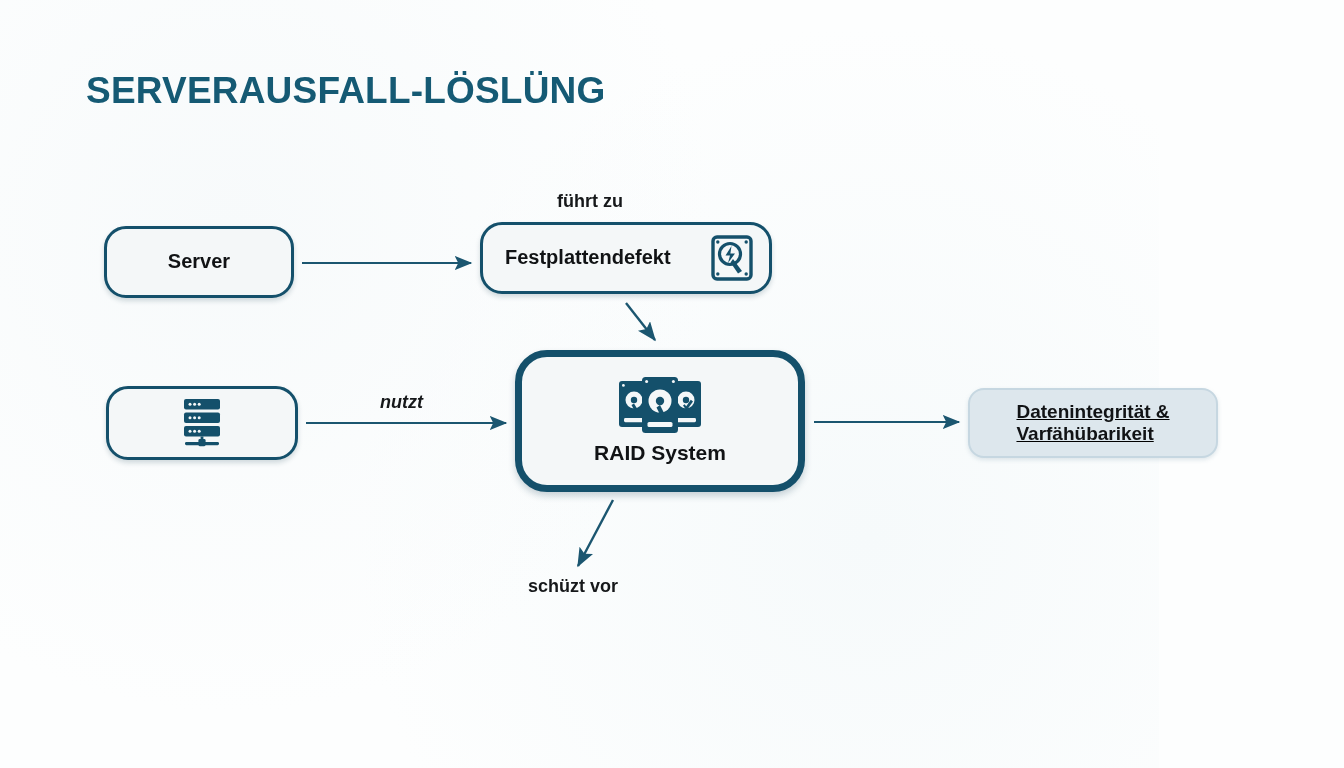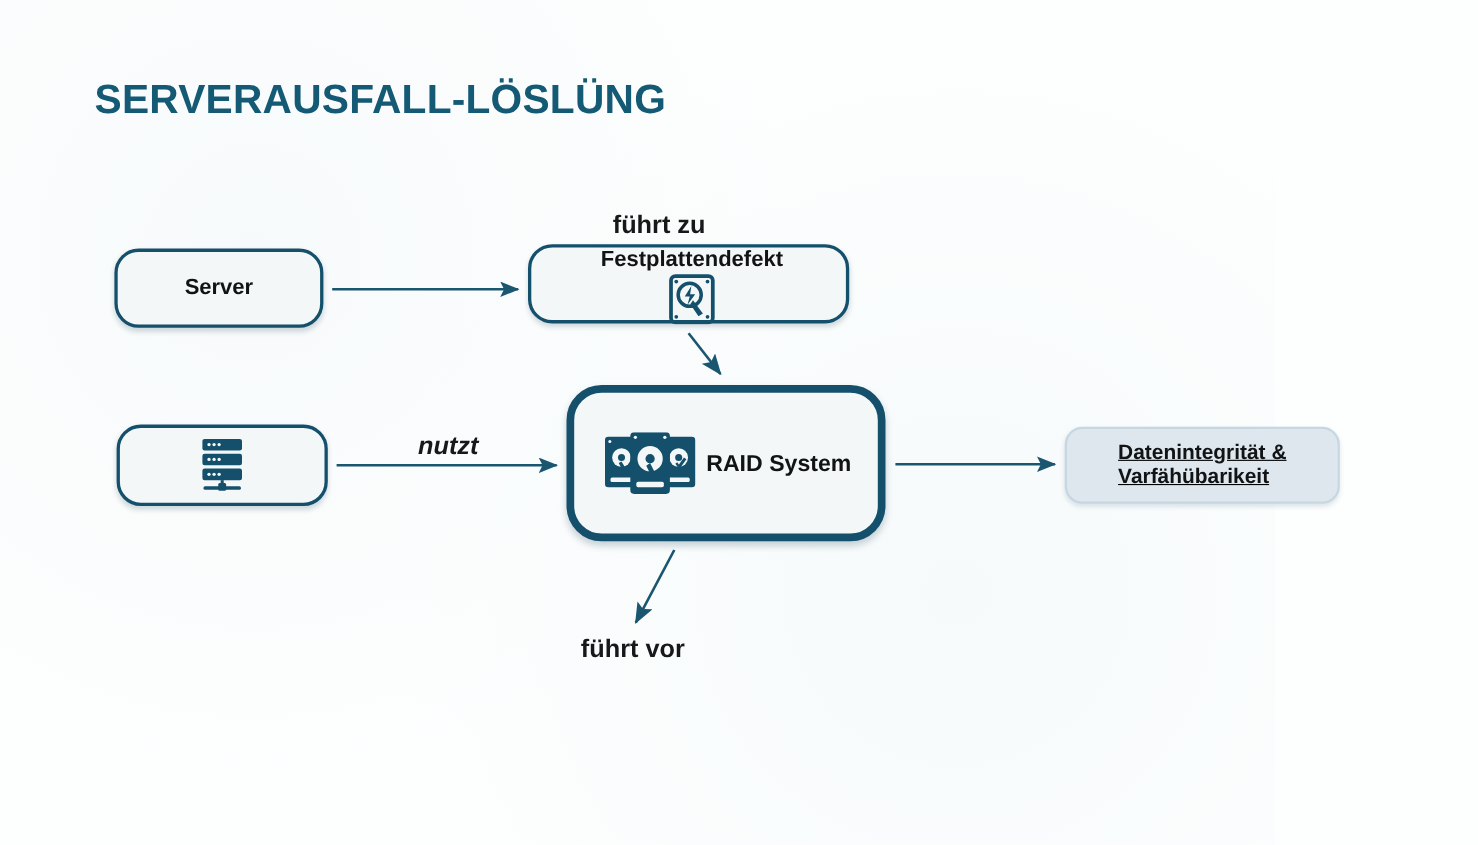--- a/index.html
+++ b/index.html
@@ -61,42 +61,41 @@
     height: 72px;
   }
 
   #node-disk-failure {
     left: 480px;
     top: 222px;
     width: 292px;
     height: 72px;
     justify-content: space-between;
     padding: 0 16px 0 22px;
-    flex-direction: column;
   }
   #node-disk-failure .node-label {
     flex: 1;
     text-align: left;
   }
 
   #node-server-rack {
     left: 106px;
     top: 386px;
     width: 192px;
     height: 74px;
   }
 
   #node-raid {
     left: 515px;
     top: 350px;
     width: 290px;
     height: 142px;
     border-width: 7px;
     border-radius: 32px;
-    flex-direction: row;
+    flex-direction: column;
     justify-content: center;
     gap: 6px;
     box-shadow: 0 4px 7px rgba(20,60,80,0.22);
   }
   #node-raid .node-label {
     font-size: 21px;
     margin-top: 2px;
   }
 
   #node-outcome {
@@ -110,21 +109,21 @@
     box-shadow: 0 2px 4px rgba(120,150,170,0.22);
     text-decoration: underline;
   }
   #node-outcome .node-label {
     font-size: 19px;
   }
 
   
   .edge-label {
     position: absolute;
-    font-size: 23px;
+    font-size: 18px;
     font-weight: bold;
     color: #16181a;
     white-space: nowrap;
   }
   #label-fuehrt-zu { left: 557px; top: 191px; }
   #label-nutzt     { left: 380px; top: 392px; font-style: italic; }
   #label-schuetzt  { left: 528px; top: 576px; }
 
   
   .edges {
@@ -165,21 +164,21 @@
 
     <line x1="814" y1="422" x2="959" y2="422" stroke="#1b5670" stroke-width="2.2" marker-end="url(#arrowhead)"></line>
 
     <line x1="613" y1="500" x2="578" y2="566" stroke="#1b5670" stroke-width="2.4" marker-end="url(#arrowhead)"></line>
   </svg>
 
   <div class="edge-label" id="label-fuehrt-zu">führt zu</div>
 
   <div class="edge-label" id="label-nutzt">nutzt</div>
 
-  <div class="edge-label" id="label-schuetzt">führt vor</div>
+  <div class="edge-label" id="label-schuetzt">schüzt vor</div>
 
   <div class="node" id="node-server">
     <span class="node-label">Server</span>
   </div>
 
   <div class="node" id="node-disk-failure">
     <span class="node-label">Festplattendefekt</span>
     <span class="icon-slot">
       <svg width="42" height="46" viewBox="0 0 42 46">
         <rect x="2" y="2" width="38" height="42" rx="4" ry="4" fill="none" stroke="#14506b" stroke-width="3.4"></rect>

